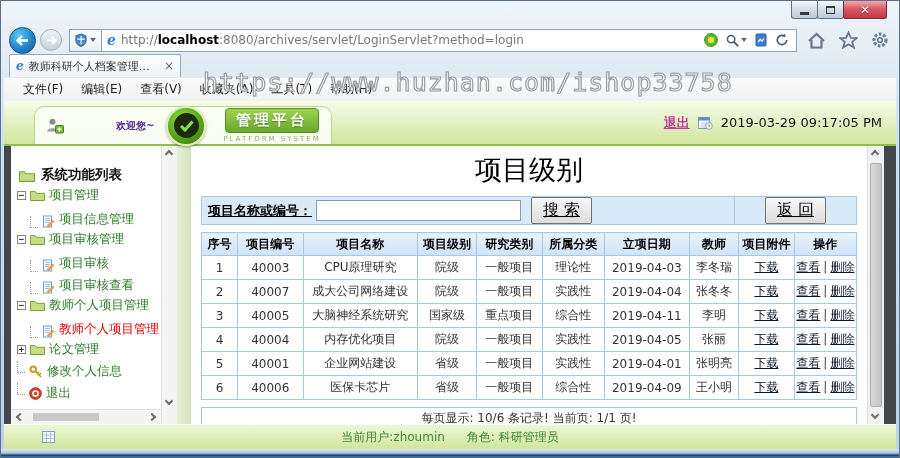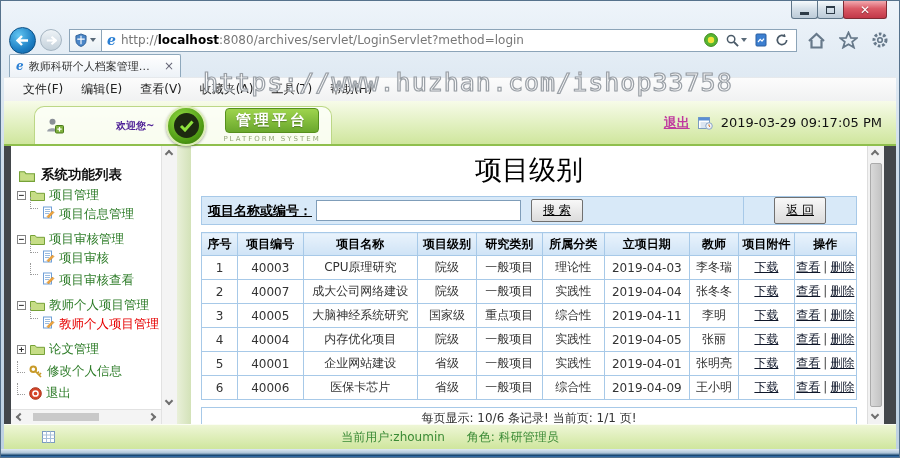--- a/index.html
+++ b/index.html
@@ -101,34 +101,34 @@
   .sb-arrow{position:absolute;left:4px;}
   .side-hscroll{position:absolute;left:0;bottom:0;width:150px;height:15px;background:#f4f4f4;
       border-top:1px solid #e2e2e2;display:flex;align-items:center;padding:0 6px;}
   .thumb-h{height:8px;width:66px;background:#c9c9c9;margin-left:10px;}
   .hs-right{margin-left:auto;}
 
   
   .tree{font-size:12.5px;color:#2f7d2a;}
   .troot{display:flex;align-items:center;gap:6px;font-size:13.5px;font-weight:bold;color:#101010;margin:0 0 0 2px;}
   .tnode{display:flex;align-items:center;gap:4px;height:22px;}
-  .tchild{display:flex;align-items:flex-start;gap:4px;height:22px;padding-left:13px;}
+  .tchild{display:flex;align-items:flex-end;gap:4px;height:22px;padding-left:13px;}
   .texp{flex:none;width:9px;height:9px;border:1px solid #848484;background:#fff;color:#333;
       font:bold 9px/7px "DejaVu Sans Mono","Liberation Mono",monospace;text-align:center;}
   .elbow{flex:none;width:8px;height:12px;border-left:1px dotted #9a9a9a;border-bottom:1px dotted #9a9a9a;margin-top:-9px;}
   .tlabel{white-space:nowrap;cursor:pointer;}
   .active{color:#e60000;}
 
   
   .main-title{text-align:center;font-family:"DejaVu Serif","Liberation Serif",serif;
       font-size:27px;color:#000;margin:2px 0 8px;}
   .search-panel{height:29px;display:flex;align-items:center;background:#d8e9f8;border:1px solid #a7c9e8;text-decoration:underline;}
   .search-label{font-size:13px;font-weight:bold;color:#000;padding-left:6px;white-space:nowrap;}
   .search-input{width:205px;height:21px;border:1px solid #7f9db9;background:#fff;margin-left:4px;font-size:12px;padding:0 3px;}
-  .btn3d{font-family:inherit;font-size:12px;color:#000;background:linear-gradient(#f8f8f8,#dcdcdc);
+  .btn3d{font-family:inherit;font-size:16px;color:#000;background:linear-gradient(#f8f8f8,#dcdcdc);
       border:1px solid #707070;border-radius:2px;padding:2px 11px;white-space:nowrap;cursor:pointer;}
   .search-btn{margin-left:10px;}
   .sp-spacer{flex:1;}
   .back-cell{height:100%;display:flex;border-left:1px solid #a7c9e8;padding:0 30px;}
 
   table.grid{width:100%;border-collapse:collapse;table-layout:fixed;margin-top:7px;font-size:12px;}
   .grid th{background:linear-gradient(#e9f3fc,#cfe3f6);border:1px solid #a7c9e8;height:23px;
       font-weight:bold;color:#000;padding:0 1px;}
   .grid td{border:1px solid #a7c9e8;height:24px;text-align:center;color:#333;background:#fff;
       padding:0 1px;white-space:nowrap;overflow:hidden;}

